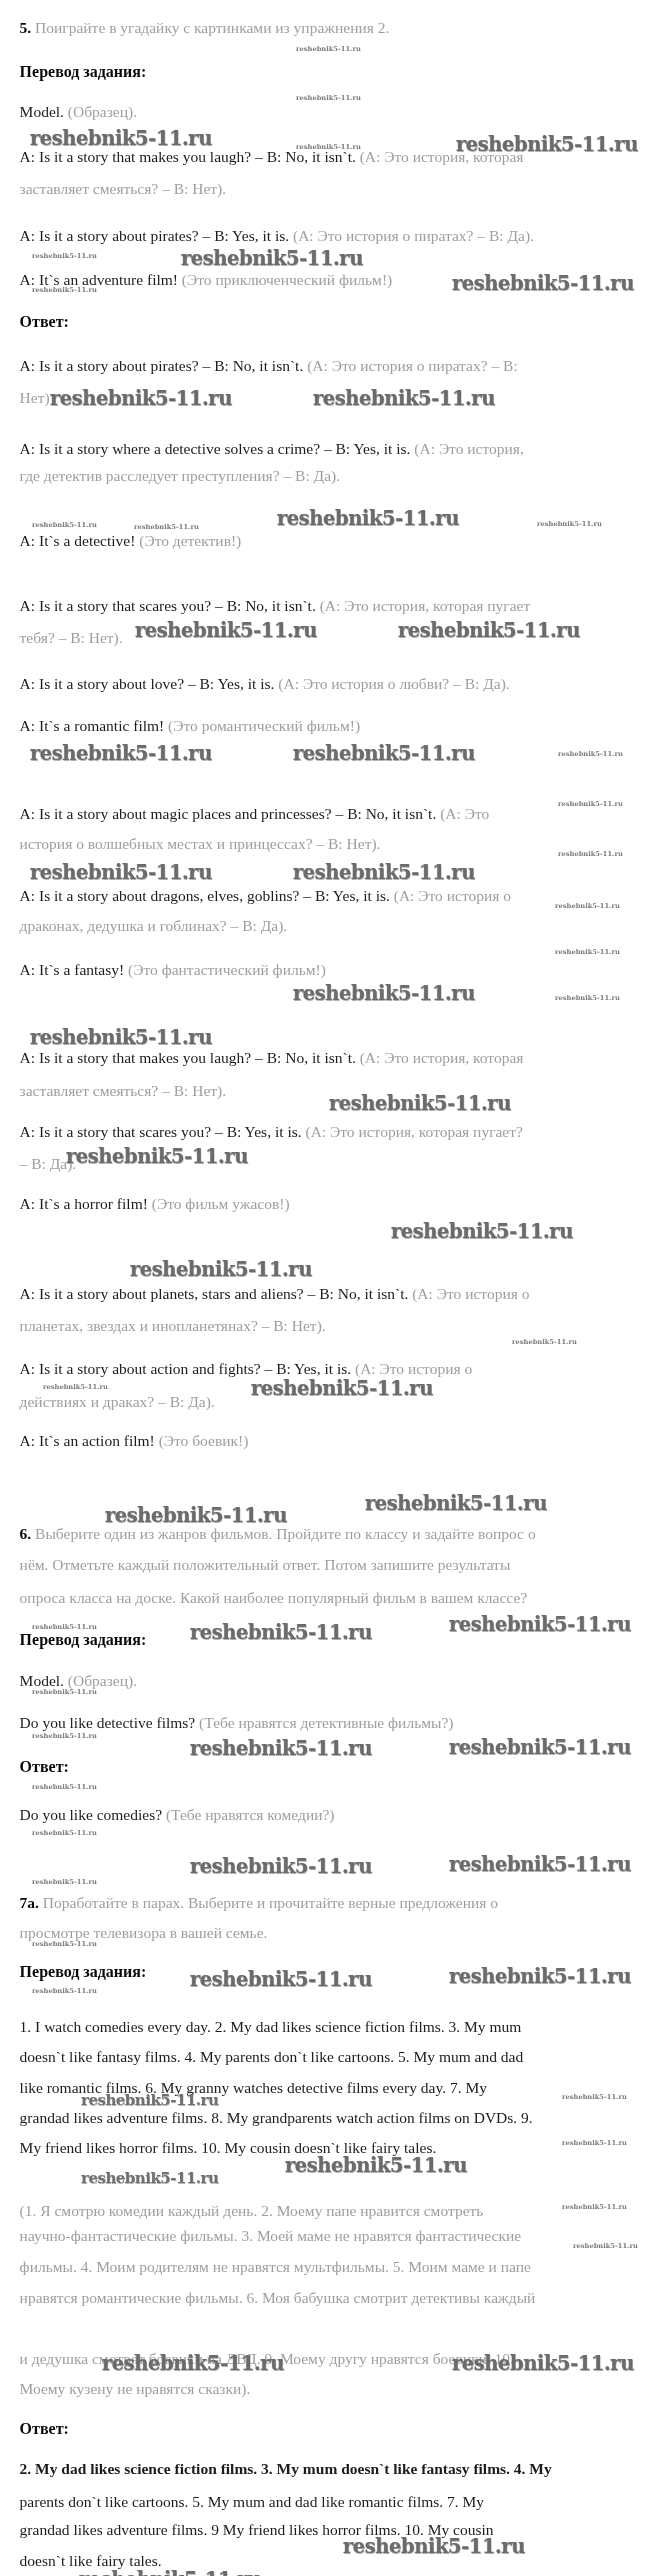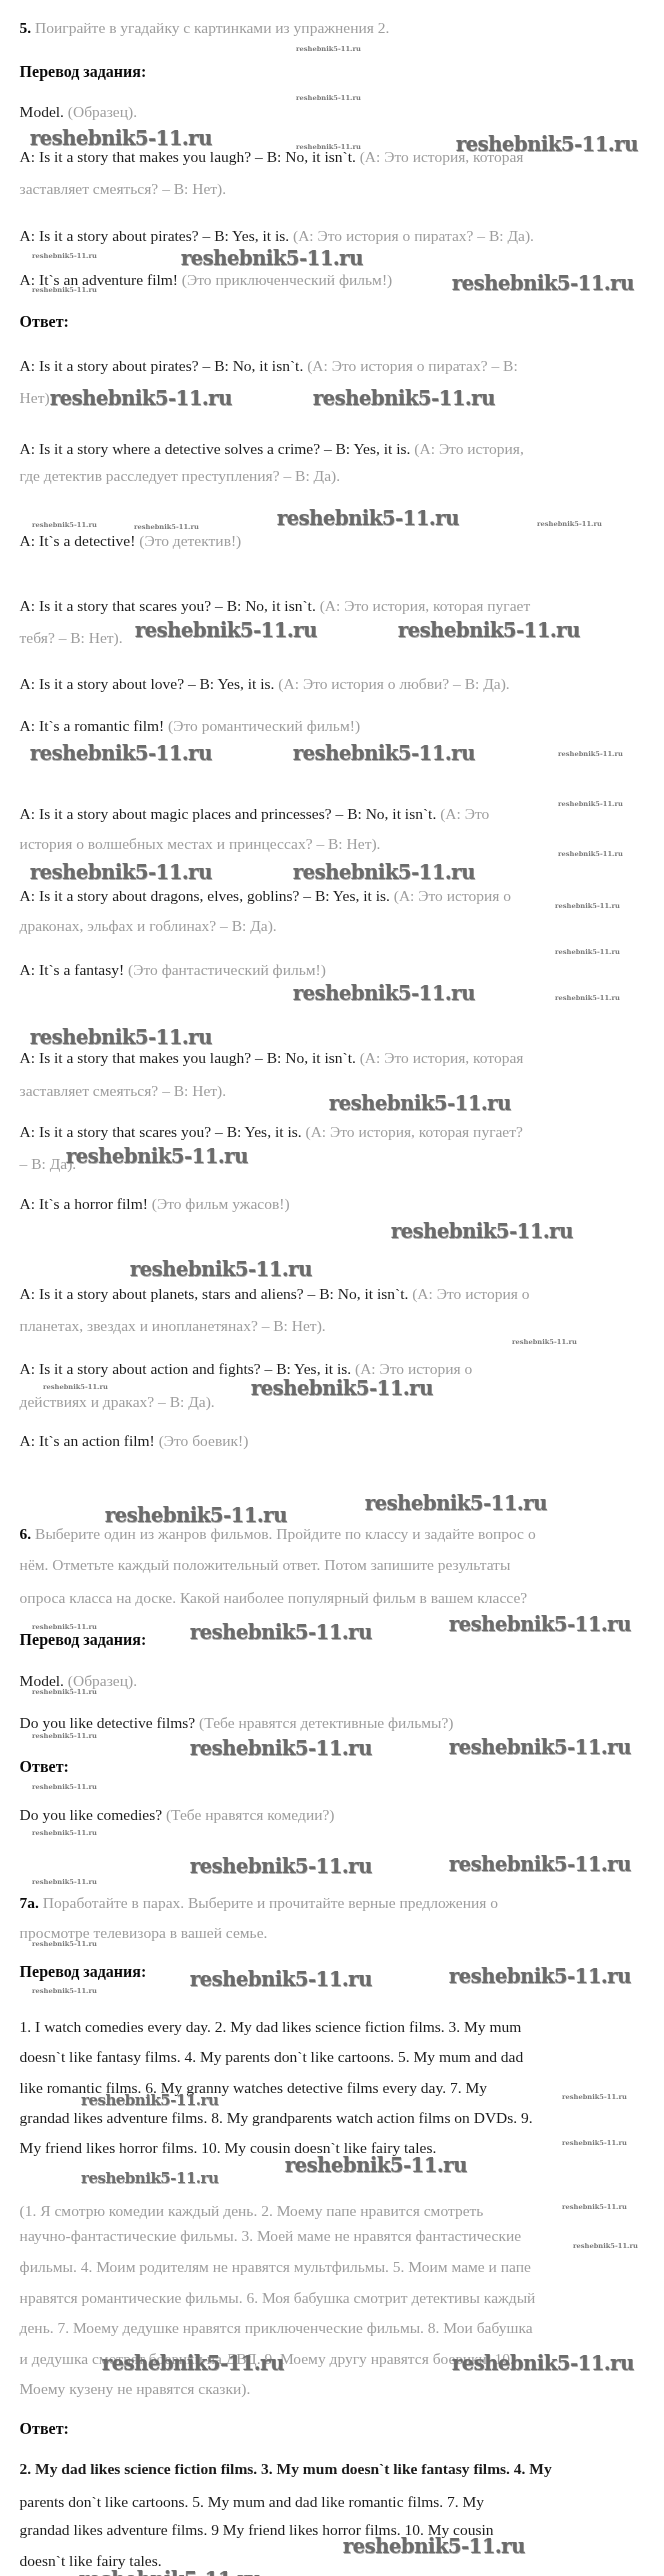--- a/index.html
+++ b/index.html
@@ -64,21 +64,21 @@
     <div class="line" style="top: 428px; margin-top: 12px;"><span class="seg black">A: Is it a story where a detective solves a crime? – B: Yes, it is. </span><span class="seg gray">(A: Это история,</span></div>
     <div class="line" style="top: 467px;"><span class="seg gray">где детектив расследует преступления? – B: Да).</span></div>
     <div class="line" style="top: 512px; margin-top: 20px;"><span class="seg black">A: It`s a detective! </span><span class="seg gray">(Это детектив!)</span></div>
     <div class="line" style="top: 597px;"><span class="seg black">A: Is it a story that scares you? – B: No, it isn`t. </span><span class="seg gray">(A: Это история, которая пугает</span></div>
     <div class="line" style="top: 629px;"><span class="seg gray">тебя? – B: Нет).</span></div>
     <div class="line" style="top: 675px;"><span class="seg black">A: Is it a story about love? – B: Yes, it is. </span><span class="seg gray">(A: Это история о любви? – B: Да).</span></div>
     <div class="line" style="top: 717px;"><span class="seg black">A: It`s a romantic film! </span><span class="seg gray">(Это романтический фильм!)</span></div>
     <div class="line" style="top: 805px;"><span class="seg black">A: Is it a story about magic places and princesses? – B: No, it isn`t. </span><span class="seg gray">(A: Это</span></div>
     <div class="line" style="top: 835px; text-align: center;"><span class="seg gray">история о волшебных местах и принцессах? – B: Нет).</span></div>
     <div class="line" style="top: 887px;"><span class="seg black">A: Is it a story about dragons, elves, goblins? – B: Yes, it is. </span><span class="seg gray">(A: Это история о</span></div>
-    <div class="line" style="top: 917px;"><span class="seg gray">драконах, эльфах и гоблинах? – B: Да).</span></div>
+    <div class="line" style="top: 917px;"><span class="seg gray">драконах, дедушка и гоблинах? – B: Да).</span></div>
     <div class="line" style="top: 961px;"><span class="seg black">A: It`s a fantasy! </span><span class="seg gray">(Это фантастический фильм!)</span></div>
     <div class="line" style="top: 1049px;"><span class="seg black">A: Is it a story that makes you laugh? – B: No, it isn`t. </span><span class="seg gray">(A: Это история, которая</span></div>
     <div class="line" style="top: 1082px;"><span class="seg gray">заставляет смеяться? – B: Нет).</span></div>
     <div class="line" style="top: 1123px;"><span class="seg black">A: Is it a story that scares you? – B: Yes, it is. </span><span class="seg gray">(A: Это история, которая пугает?</span></div>
     <div class="line" style="top: 1155px;"><span class="seg gray">– B: Да).</span></div>
     <div class="line" style="top: 1195px;"><span class="seg black">A: It`s a horror film! </span><span class="seg gray">(Это фильм ужасов!)</span></div>
     <div class="line" style="top: 1285px;"><span class="seg black">A: Is it a story about planets, stars and aliens? – B: No, it isn`t. </span><span class="seg gray">(A: Это история о</span></div>
     <div class="line" style="top: 1317px;"><span class="seg gray">планетах, звездах и инопланетянах? – B: Нет).</span></div>
     <div class="line" style="top: 1360px;"><span class="seg black">A: Is it a story about action and fights? – B: Yes, it is. </span><span class="seg gray">(A: Это история о</span></div>
     <div class="line" style="top: 1393px;"><span class="seg gray">действиях и драках? – B: Да).</span></div>
@@ -96,21 +96,20 @@
     <div class="line" style="top: 1963px;"><span class="seg boldblack">Перевод задания:</span></div>
     <div class="line" style="top: 2018px;"><span class="seg black">1. I watch comedies every day. 2. My dad likes science fiction films. 3. My mum</span></div>
     <div class="line" style="top: 2048px; text-align: right;"><span class="seg black">doesn`t like fantasy films. 4. My parents don`t like cartoons. 5. My mum and dad</span></div>
     <div class="line" style="top: 2079px;"><span class="seg black">like romantic films. 6. My granny watches detective films every day. 7. My</span></div>
     <div class="line" style="top: 2109px;"><span class="seg black">grandad likes adventure films. 8. My grandparents watch action films on DVDs. 9.</span></div>
     <div class="line" style="top: 2139px;"><span class="seg black">My friend likes horror films. 10. My cousin doesn`t like fairy tales.</span></div>
     <div class="line" style="top: 2202px;"><span class="seg gray">(1. Я смотрю комедии каждый день. 2. Моему папе нравится смотреть</span></div>
     <div class="line" style="top: 2227px;"><span class="seg gray">научно-фантастические фильмы. 3. Моей маме не нравятся фантастические</span></div>
     <div class="line" style="top: 2258px;"><span class="seg gray">фильмы. 4. Моим родителям не нравятся мультфильмы. 5. Моим маме и папе</span></div>
     <div class="line" style="top: 2289px;"><span class="seg gray">нравятся романтические фильмы. 6. Моя бабушка смотрит детективы каждый</span></div>
-    <div class="line" style="top: 2319px;"><span class="seg gray">день. 7. Моему дедушке нравятся приключенческие фильмы. 8. Мои бабушка</span></div>
     <div class="line" style="top: 2350px;"><span class="seg gray">и дедушка смотрят боевики на ДВД. 9. Моему другу нравятся боевики. 10.</span></div>
     <div class="line" style="top: 2380px;"><span class="seg gray">Моему кузену не нравятся сказки).</span></div>
     <div class="line" style="top: 2420px;"><span class="seg boldblack">Ответ:</span></div>
     <div class="line" style="top: 2460px; font-weight: bold;"><span class="seg black">2. My dad likes science fiction films. 3. My mum doesn`t like fantasy films. 4. My</span></div>
     <div class="line" style="top: 2493px;"><span class="seg black">parents don`t like cartoons. 5. My mum and dad like romantic films. 7. My</span></div>
     <div class="line" style="top: 2521px;"><span class="seg black">grandad likes adventure films. 9 My friend likes horror films. 10. My cousin</span></div>
     <div class="line" style="top: 2552px;"><span class="seg black">doesn`t like fairy tales.</span></div>
     <span class="wm wm-s" style="left: 296px; top: 45px;">reshebnik5-11.ru</span>
     <span class="wm wm-s" style="left: 296px; top: 94px;">reshebnik5-11.ru</span>
     <span class="wm wm-l" style="left: 30px; top: 127px;">reshebnik5-11.ru</span>

